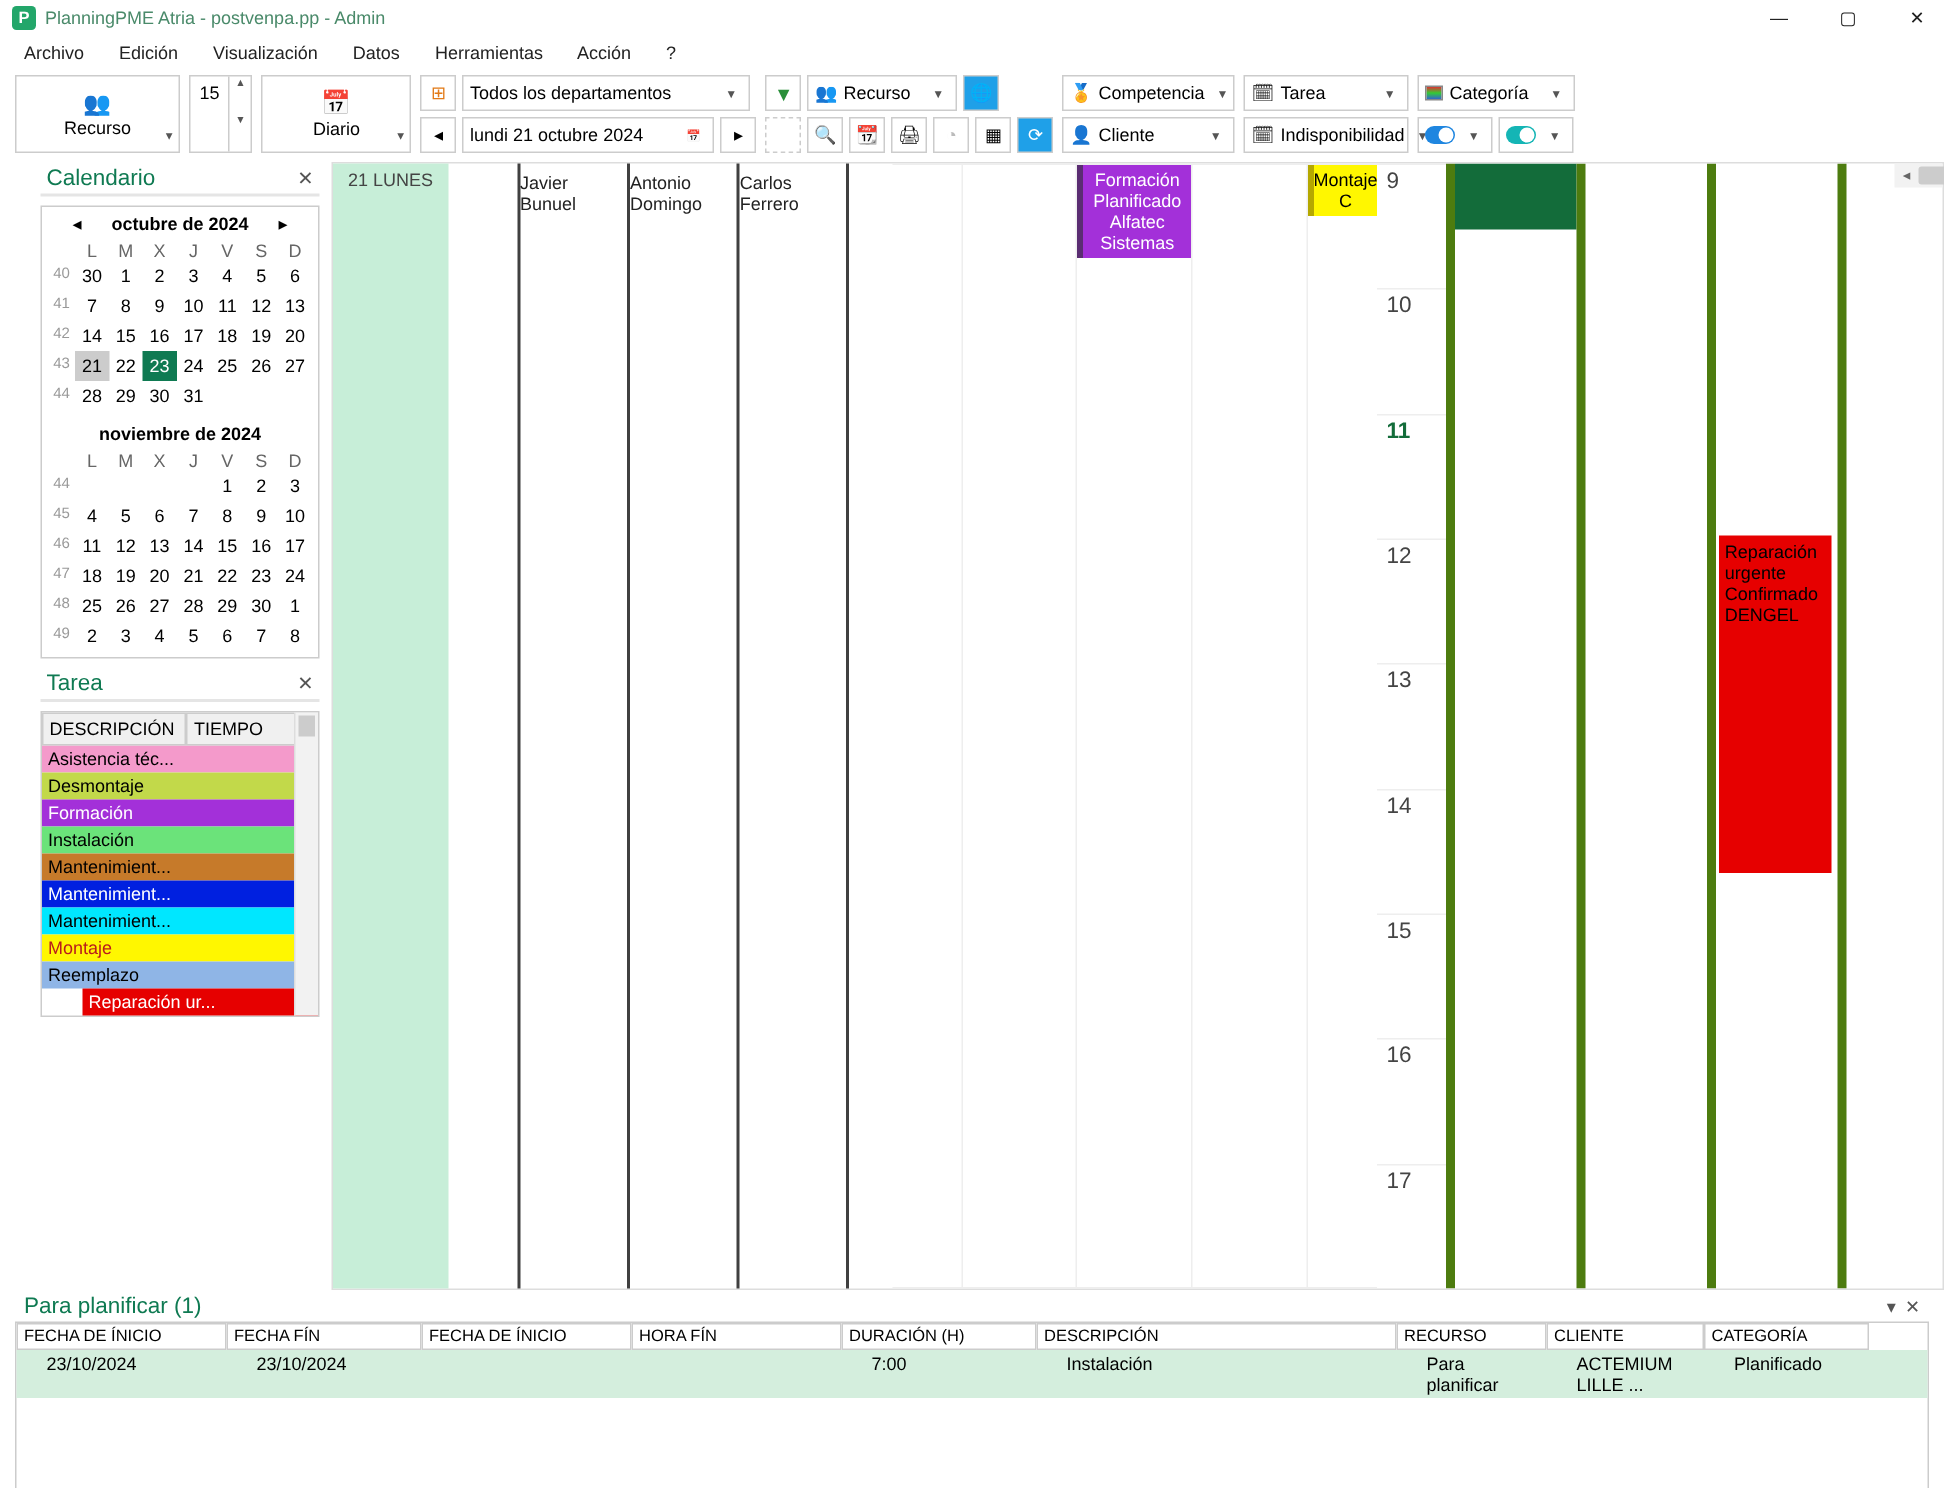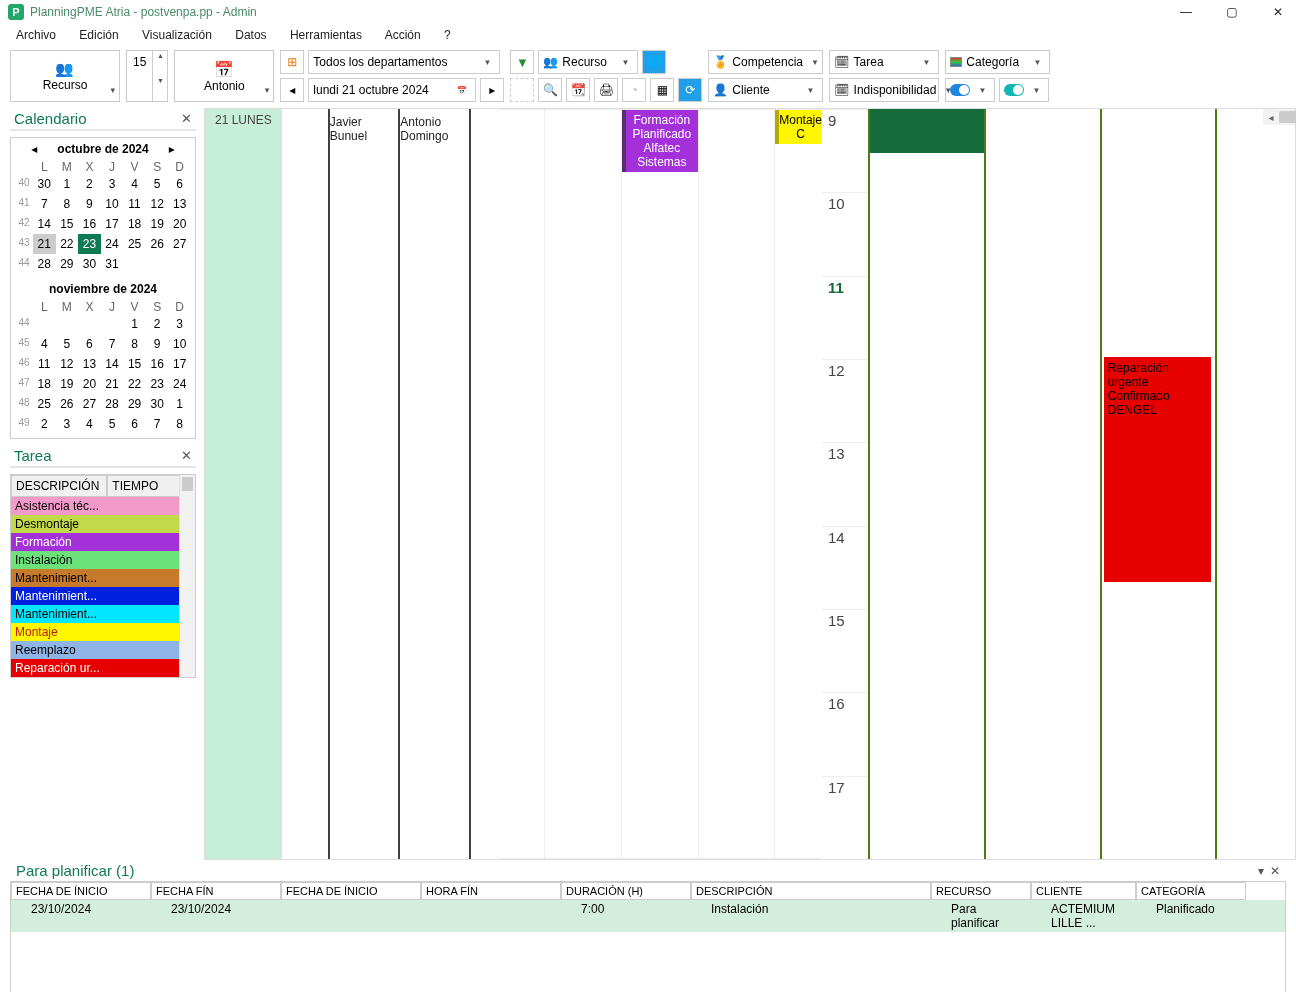--- a/index.html
+++ b/index.html
@@ -23,21 +23,21 @@
 .drop .dd { margin-left:auto; font-size:8px; color:#555; padding:0 4px;}
 .square { width:24px; height:24px; border:1px solid #ccc; display:inline-flex; align-items:center; justify-content:center; }
 .row { display:flex; gap:4px; align-items:center;}
 .glyph-people { color:#3b5fbf; font-size:15px;}
 .glyph-yellow { color:#e6a817; }
 .colorbox{ width:12px; height:10px; background:linear-gradient(#d33,#3c3 50%,#36c); border:1px solid #888; display:inline-block;}
 .toggle { width:22px; height:12px; border-radius:6px; display:inline-block; position:relative;}
 .toggle::after{content:"";width:10px;height:10px;border-radius:50%;background:#fff;position:absolute;top:1px;right:1px;}
 .tg-blue{background:#1f86e0;}
 .tg-teal{background:#14b5b5;}
-.main { display:flex; height: calc(992px - 240px); }
+.main { display:flex; height: calc(992px - 240px); padding-left: 17px; }
 .left { width:200px; display:flex; flex-direction:column; gap:6px; padding-right:4px;}
 .panelhead { display:flex; align-items:center; border-bottom:2px solid #e5e5e5; padding:2px 4px;}
 .panelhead .ptitle { color:#0f7a52; font-size:15px;}
 .panelhead .close { margin-left:auto; color:#555; font-size:13px;}
 .calbox { border:1px solid #ccc; padding:4px; }
 .calnav { display:flex; align-items:center; justify-content:center; margin-bottom:4px;}
 .calnav .mn{ margin:0 20px; font-weight:bold;}
 .dow, .wk { display:grid; grid-template-columns: 18px repeat(7,1fr); text-align:center; font-size:11px;}
 .dow span{ color:#666; }
 .wk .w { color:#999; font-size:10px;}
@@ -57,21 +57,21 @@
 .reshdr .rescol{ flex:1; text-align:left; padding:6px 0; border-left:2px solid #404040; color:#222;}
 .allday { display:flex; border-top:1px solid #eee; border-bottom:1px solid #eee;justify-content:center;}
 .allday .timecol{width:46px;}
 .allday .cell{flex:1; border-left:1px solid #eee;}
 .ev-purple{ background:#a330d9; color:#fff; text-align:center; padding:3px 0; border-left:4px solid #5a2d72;}
 .ev-yellow{ background:#fff700; color:#000; text-align:center; padding:3px 0; border-left:4px solid #b5a800;}
 .grid { display:flex; flex:1; overflow:hidden;}
 .hours{ width:46px; display:flex; flex-direction:column;}
 .hours .h{ flex:1; border-top:1px solid #eee; padding:2px 6px; font-size:15px; color:#444;}
 .cols{ flex:1; display:flex;}
-.col{ flex:1; border-left:2px solid #4d7c0f; position:relative;}
+.col{ flex:1; border-left:6px solid #4d7c0f; position:relative;}
 .ev-green{ position:absolute; left:0; right:0; background:#136c3a;}
 .ev-red{ position:absolute; left:2px; right:4px; background:#e60000; color:#000; padding:4px; font-size:11px;}
 .hsb{ height:16px; background:#f2f2f2; display:flex; align-items:center;}
 .hsb .ar{ width:16px; text-align:center; color:#666; font-size:10px;}
 .hsb .track{ flex:1; position:relative; height:100%;}
 .hsb .thumb{ position:absolute; left:0; width:190px; top:2px; bottom:2px; background:#ccc; border-radius:2px;}
 .tophead { display:flex; align-items:center; padding:2px 6px;}
 .tophead .ttl{ color:#0f7a52; font-size:15px;}
 .tophead .ctrls{ margin-left:auto; display:flex; gap:6px; color:#555;}
 .plantbl{ border:1px solid #ccc;}
@@ -113,21 +113,21 @@
   </div>
   <div class="spinner">
     <span class="val">15</span>
     <span class="arrows">
         <span>▲</span>
         <span>▼</span>
       </span>
   </div>
   <div class="bigbtn" style="width:100px">
     <span style="font-size:16px">📅</span>
-    <span>Antonio</span>
+    <span>Diario</span>
     <span class="arrow">▾</span>
   </div>
 
   <div class="droprow" style="flex:0 0 auto">
     <div class="row">
       <span class="square">
           <span style="color:#e27a17">⊞</span>
         </span>
       <div class="drop" style="width:192px">
         <span>Todos los departamentos</span>
@@ -390,34 +390,35 @@
       <div id="tasks">
           <div class="row" style="background: rgb(244, 154, 203); color: rgb(0, 0, 0);">Asistencia téc...</div>
           <div class="row" style="background: rgb(194, 217, 74); color: rgb(0, 0, 0);">Desmontaje</div>
           <div class="row" style="background: rgb(163, 48, 217); color: rgb(255, 255, 255);">Formación</div>
           <div class="row" style="background: rgb(107, 227, 122); color: rgb(0, 0, 0);">Instalación</div>
           <div class="row" style="background: rgb(198, 122, 42); color: rgb(0, 0, 0);">Mantenimient...</div>
           <div class="row" style="background: rgb(0, 32, 224); color: rgb(255, 255, 255);">Mantenimient...</div>
           <div class="row" style="background: rgb(0, 231, 255); color: rgb(0, 0, 0);">Mantenimient...</div>
           <div class="row" style="background: rgb(255, 247, 0); color: #b91c1c;">Montaje</div>
           <div class="row" style="background: rgb(143, 181, 230); color: rgb(0, 0, 0);">Reemplazo</div>
-          <div class="row" style="background: rgb(230, 0, 0); color: rgb(255, 255, 255);">Reparación ur...</div>
+          <div class="row" style="background: rgb(230, 0, 0); color: rgb(255, 255, 255); margin-left: 27px;">Reparación ur...</div>
         </div>
       <div class="scrollbar-v">
           <div class="th"></div>
         </div>
     </div>
   </div>
 
   <div class="sched-wrap">
     <div class="datehdr">21 LUNES</div>
     <div class="reshdr">
       <div class="timecol"></div>
       <div class="rescol">Javier Bunuel</div>
       <div class="rescol">Antonio Domingo</div>
+      <div class="rescol">Carlos Ferrero</div>
       <div class="rescol" style="flex:0.4"></div>
     </div>
     <div class="allday">
       <div class="timecol"></div>
       <div class="cell"></div>
       <div class="cell">
         <div class="ev-purple">Formación Planificado Alfatec Sistemas</div>
       </div>
       <div class="cell"></div>
       <div class="cell" style="flex:0.4">

